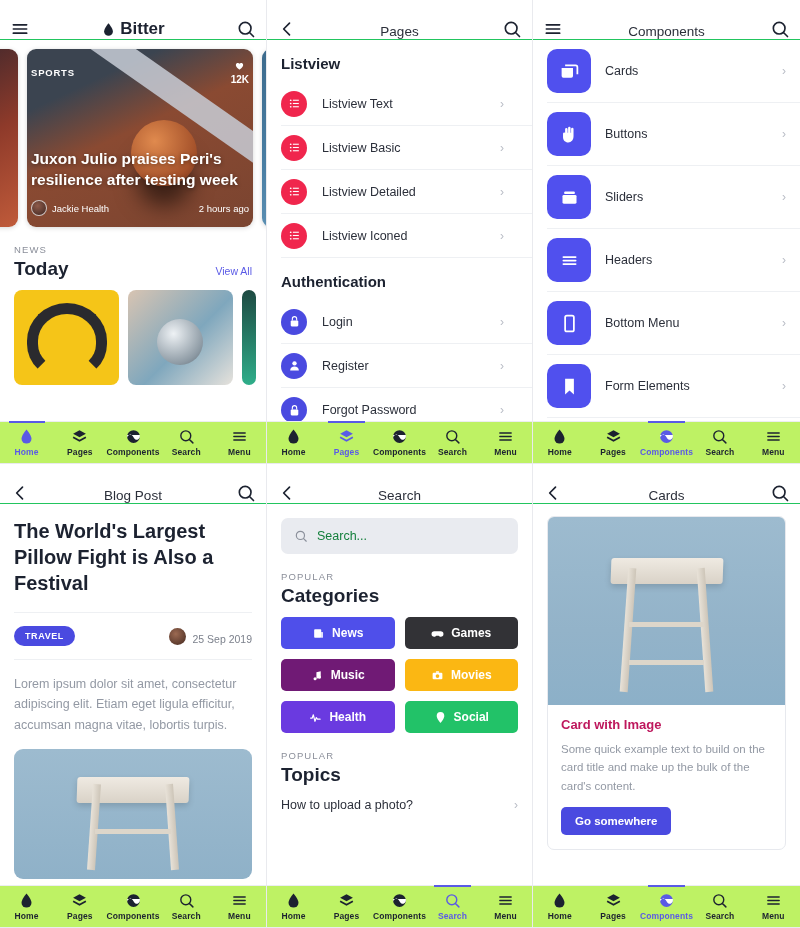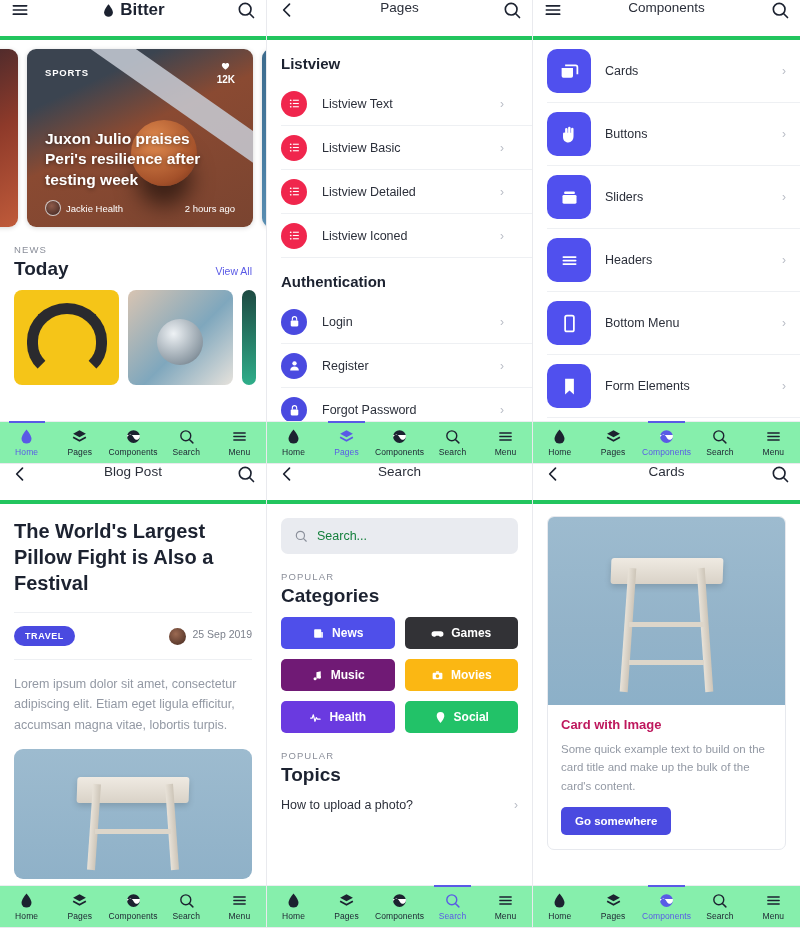--- a/index.html
+++ b/index.html
@@ -21,44 +21,44 @@
     background: #ffffff;
     border-right: 1px solid #e9eaee;
     border-bottom: 1px solid #e9eaee;
     display: flex; flex-direction: column;
   }
   .panel:nth-child(3n) { border-right: none; }
 
   
   .hdr {
     height: 40px; flex: 0 0 40px;
-    display: flex; align-items: flex-start; justify-content: space-between;
+    display: flex; align-items: flex-end; justify-content: space-between;
     padding: 0 10px;
     background: #fff;
-    border-bottom: 4px solid #22c55e;
+    border-bottom: 1px solid #22c55e;
     position: relative; z-index: 5;
   }
   .hdr-title {
     font-size: 13.5px; color: #2b2f3a; font-weight: 400;
     position: absolute; left: 0; right: 0; text-align: center;
     pointer-events: none;
   }
   .hdr-title.brand {
     font-weight: bold; font-size: 17px; color: #1c2230;
     display: flex; align-items: center; justify-content: center; gap: 4px;
   }
   .ic { width: 20px; height: 20px; display: block; z-index: 2; }
   .ic svg { width: 100%; height: 100%; display: block; }
 
   
   .bnav {
     height: 42px; flex: 0 0 42px;
-    display: flex; background: #86efac;
+    display: flex; background: #bef264;
     border-top: 1px solid #eceef1;
-    position: absolute; bottom: 0; left: 0; right: 0; z-index: 8;
+    position: absolute; bottom: 0; left: 0; right: 0; z-index: 8; font-weight: bold;
   }
   .bnav-item {
     flex: 1; display: flex; flex-direction: column;
     align-items: center; justify-content: center; gap: 2px;
     position: relative; color: #1c2230;
   }
   .bnav-item.active { color: #5a5ae6; }
   .bnav-item.active::before {
     content: ""; position: absolute; top: -1px; left: 16%; right: 16%;
     height: 2px; background: #5a5ae6;
@@ -83,21 +83,21 @@
   .slide-main { background: linear-gradient(155deg,#3b4450 0%,#3b4450 22%,#8a4a32 46%,#7a4430 100%); }
   .slide-main::before {
     content:""; position:absolute; left:-25%; top:8%; width:160%; height:26px;
     background:#c8ccd6; transform:rotate(35deg); opacity:.85;
   }
   .slide-main::after {
     content:""; position:absolute; left:46%; top:40%; width:66px; height:66px;
     border-radius:50%; background:radial-gradient(circle at 36% 32%,#e08a4e,#a4512a 68%,#6d2f18);
     box-shadow:0 26px 22px -6px rgba(0,0,0,.55);
   }
-  .slide-inner { position: absolute; inset: 0; padding: 11px 18px; display: flex; flex-direction: column; z-index: 2; }
+  .slide-inner { position: absolute; inset: 0; padding: 11px 4px; display: flex; flex-direction: column; z-index: 2; }
   .slide-top { display: flex; justify-content: space-between; align-items: center; }
   .slide-cat { color:#fff; font-size:9.5px; font-weight:bold; letter-spacing:.8px; }
   .slide-likes { color:#fff; font-size:10px; font-weight:bold; display:flex; align-items:center; gap:3px;flex-direction:column; }
   .slide-title {
     margin-top: auto; color:#fff; font-size:15.5px; font-weight:bold;
     line-height:1.32; text-shadow:0 1px 4px rgba(0,0,0,.45);
   }
   .slide-meta { margin-top: 10px; display:flex; justify-content:space-between; align-items:center; color:#fff; font-size:9.5px; }
   .slide-auth { display:flex; align-items:center; gap:5px; }
   .avatar-sm { width:16px; height:16px; border-radius:50%; background:radial-gradient(circle at 40% 35%,#8e5b4a,#3c2420); border:1px solid rgba(255,255,255,.7); }
@@ -143,21 +143,21 @@
   .crow-ic svg { width:21px; height:21px; }
   .crow-lb { flex:1; font-size:12.5px; color:#2b2f3a; }
 
   
   .bp { padding:14px 14px 0 14px; }
   .bp-title { font-size:20px; font-weight:bold; color:#1c2230; line-height:1.3; }
   .bp-meta { display:flex; align-items:center; justify-content:space-between;
     margin-top:16px; padding:13px 0; border-top:1px solid #eef0f3; border-bottom:1px solid #eef0f3; }
   .tag { background:#4a4ae0; color:#fff; font-size:9px; font-weight:bold; letter-spacing:.6px;
     padding:5px 11px; border-radius:11px; }
-  .bp-date { display:flex; align-items:flex-start; gap:6px; font-size:10.5px; color:#7c8architecture; color:#7c8architecture; color:#7c818c; }
+  .bp-date { display:flex; align-items:flex-end; gap:6px; font-size:10.5px; color:#7c8architecture; color:#7c8architecture; color:#7c818c; }
   .avatar-md { width:17px; height:17px; border-radius:50%; background:radial-gradient(circle at 40% 35%,#9c6a52,#43281f); }
   .bp-text { margin-top:14px; font-size:12.5px; line-height:1.62; color:#9399a4; }
   .bp-img { margin-top:14px; height:130px; border-radius:9px;
     background:linear-gradient(180deg,#9dbbcf,#8fb1c8); }
 
   
   .srch-wrap { padding:14px 14px 0 14px; }
   .srch-box { height:36px; background:#e9ebf0; border-radius:7px;
     display:flex; align-items:center; gap:9px; padding:0 13px; }
   .srch-box svg { width:14px; height:14px; }

